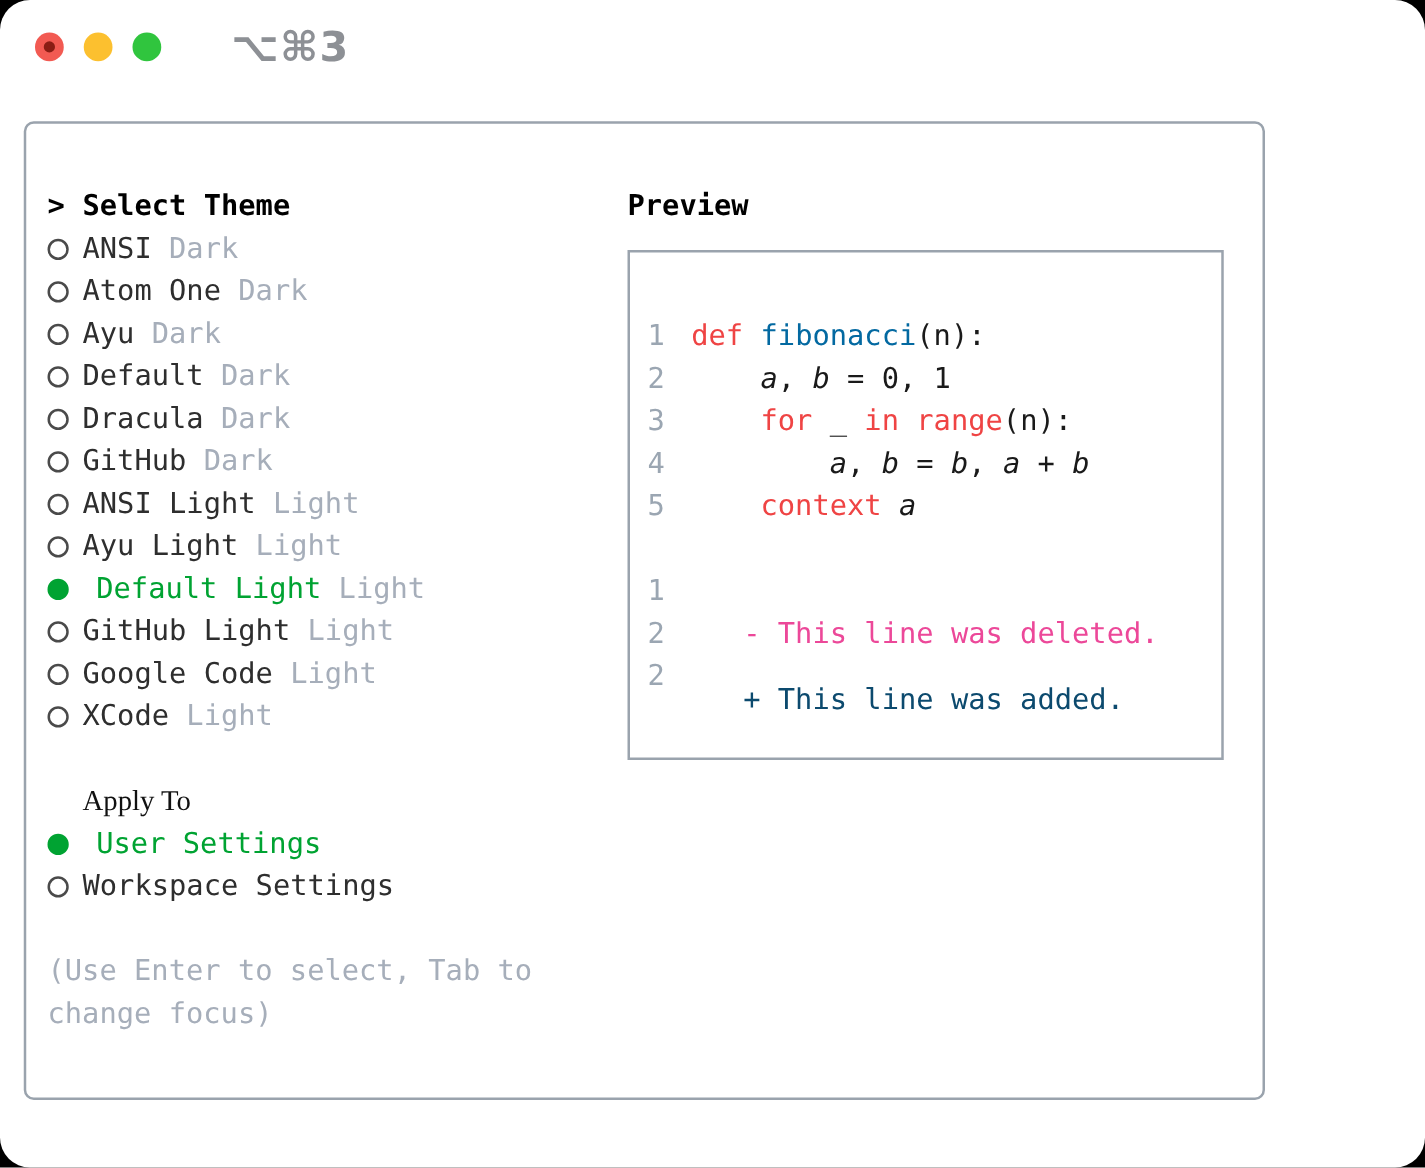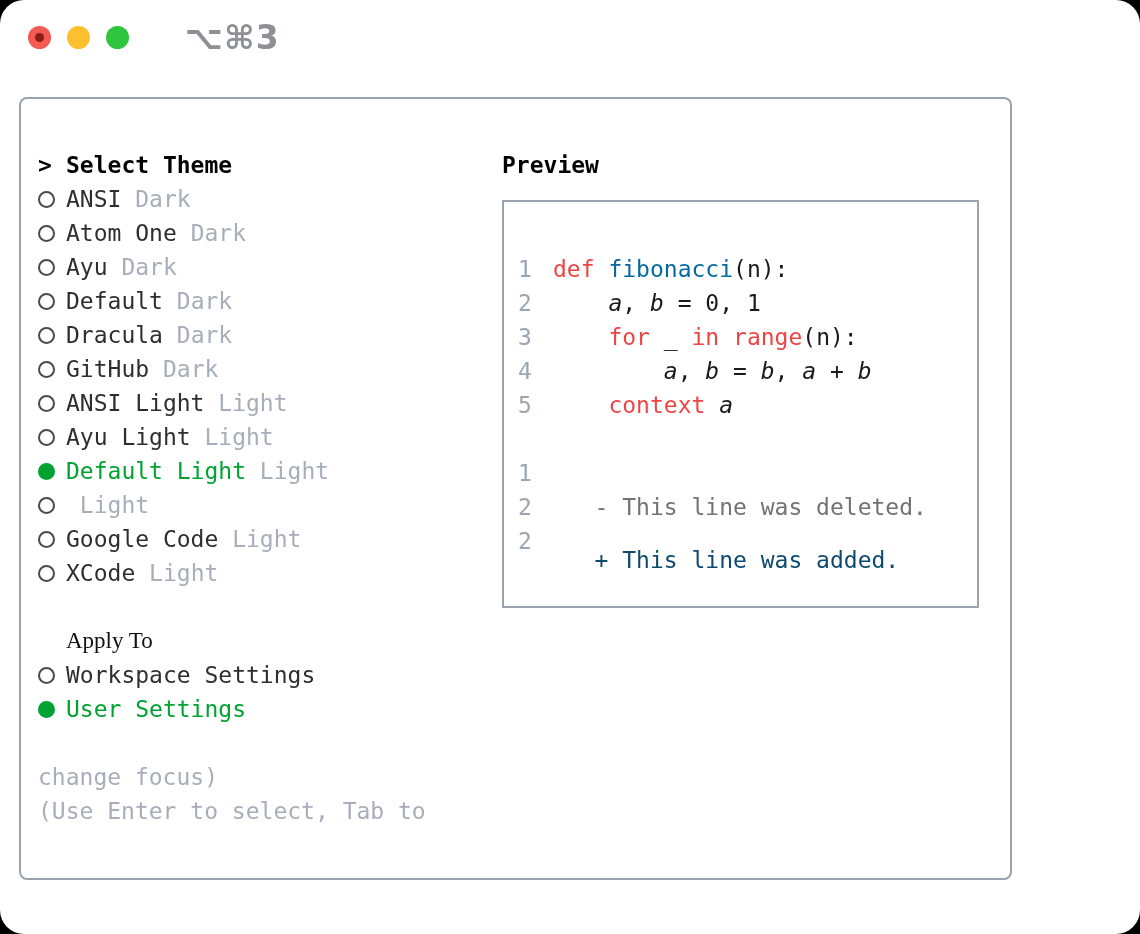--- a/index.html
+++ b/index.html
@@ -61,41 +61,41 @@
   .marker { width: 28px; flex: 0 0 28px; display: flex; align-items: center; }
   .radio {
     width: 13px; height: 13px; border-radius: 50%;
     border: 2px solid #4a4a4a; box-sizing: content-box;
   }
   .radio.selected { background: #00a332; border-color: #00a332; }
 
   .hdr { font-weight: 700; color: #000; }
   .hdr-marker { font-weight: 700; color: #000; }
   .item-label { color: #2e2e2e; }
-  .item-label.selected { color: #00a332; }
+  .item-label.selected { color: #00a332; margin-left: 11px; }
   .variant { color: #a6aeba; margin-left: 1ch; }
   .hint { color: #a6aeba; }
 
   
   .preview-box {
     margin-top: 18px;
     width: 477px; height: 408px;
     box-sizing: border-box;
     border: 2px solid #9aa3ad;
     padding: 16px 0 0 14px;
     overflow: hidden;
   }
   .code-row { height: 34px; display: flex; align-items: center; white-space: pre; }
   .lnum { display: inline-block; width: 14px; margin-right: 21px; color: #9ba6b2; flex: 0 0 auto; }
   .tok       { white-space: pre; color: #1a1a1a; }
   .tok-kw    { color: #ef4444; }
   .tok-fn    { color: #0369a1; }
   .tok-var   { color: #1a1a1a; font-style: italic; }
   .tok-ctx   { color: #8f8f8f; }
-  .tok-del   { color: #737373; }
+  .tok-del   { color: #ec4899; }
   .tok-add   { color: #0c4a6e; margin-top: 37px; }
 </style>
 </head>
 <body>
 
 <div class="titlebar">
   <div id="traffic-lights" style="display:flex;align-items:center;">
       <div class="traffic-light" style="background: rgb(242, 90, 82);">
         <div class="inner-dot"></div>
       </div>
@@ -114,36 +114,36 @@
     <div id="theme-list">
         <div class="row"><span class="marker"><span class="radio"></span></span><span class="item-label">ANSI</span><span class="variant">Dark</span></div>
         <div class="row"><span class="marker"><span class="radio"></span></span><span class="item-label">Atom One</span><span class="variant">Dark</span></div>
         <div class="row"><span class="marker"><span class="radio"></span></span><span class="item-label">Ayu</span><span class="variant">Dark</span></div>
         <div class="row"><span class="marker"><span class="radio"></span></span><span class="item-label">Default</span><span class="variant">Dark</span></div>
         <div class="row"><span class="marker"><span class="radio"></span></span><span class="item-label">Dracula</span><span class="variant">Dark</span></div>
         <div class="row"><span class="marker"><span class="radio"></span></span><span class="item-label">GitHub</span><span class="variant">Dark</span></div>
         <div class="row"><span class="marker"><span class="radio"></span></span><span class="item-label">ANSI Light</span><span class="variant">Light</span></div>
         <div class="row"><span class="marker"><span class="radio"></span></span><span class="item-label">Ayu Light</span><span class="variant">Light</span></div>
         <div class="row"><span class="marker"><span class="radio selected"></span></span><span class="item-label selected">Default Light</span><span class="variant">Light</span></div>
-        <div class="row"><span class="marker"><span class="radio"></span></span><span class="variant">Light</span></div>
+        <div class="row"><span class="marker"><span class="radio"></span></span><span class="item-label">GitHub Light</span><span class="variant">Light</span></div>
         <div class="row"><span class="marker"><span class="radio"></span></span><span class="item-label">Google Code</span><span class="variant">Light</span></div>
         <div class="row"><span class="marker"><span class="radio"></span></span><span class="item-label">XCode</span><span class="variant">Light</span></div>
       </div>
     <div class="spacer"></div>
     <div class="row">
       <span class="marker"></span>
       <span style="color:#111;font-family:Liberation Serif, serif;">Apply To</span>
     </div>
     <div id="apply-options">
+        <div class="row"><span class="marker"><span class="radio selected"></span></span><span class="item-label selected">User Settings</span></div>
         <div class="row"><span class="marker"><span class="radio"></span></span><span class="item-label">Workspace Settings</span></div>
-        <div class="row"><span class="marker"><span class="radio selected"></span></span><span class="item-label selected">User Settings</span></div>
       </div>
     <div class="spacer"></div>
+    <div class="row hint">(Use Enter to select, Tab to</div>
     <div class="row hint">change focus)</div>
-    <div class="row hint">(Use Enter to select, Tab to</div>
   </div>
 
   <div class="right-col">
     <div class="row hdr">Preview</div>
     <div class="preview-box">
       <div id="preview-lines">
           <div class="code-row"><span class="lnum"></span></div>
           <div class="code-row"><span class="lnum">1</span><span class="tok tok-kw">def</span><span class="tok"> </span><span class="tok tok-fn">fibonacci</span><span class="tok">(n):</span></div>
           <div class="code-row"><span class="lnum">2</span><span class="tok">    </span><span class="tok tok-var">a</span><span class="tok">, </span><span class="tok tok-var">b</span><span class="tok"> = 0, 1</span></div>
           <div class="code-row"><span class="lnum">3</span><span class="tok">    </span><span class="tok tok-kw">for</span><span class="tok"> _ </span><span class="tok tok-kw">in</span><span class="tok"> </span><span class="tok tok-kw">range</span><span class="tok">(n):</span></div>

